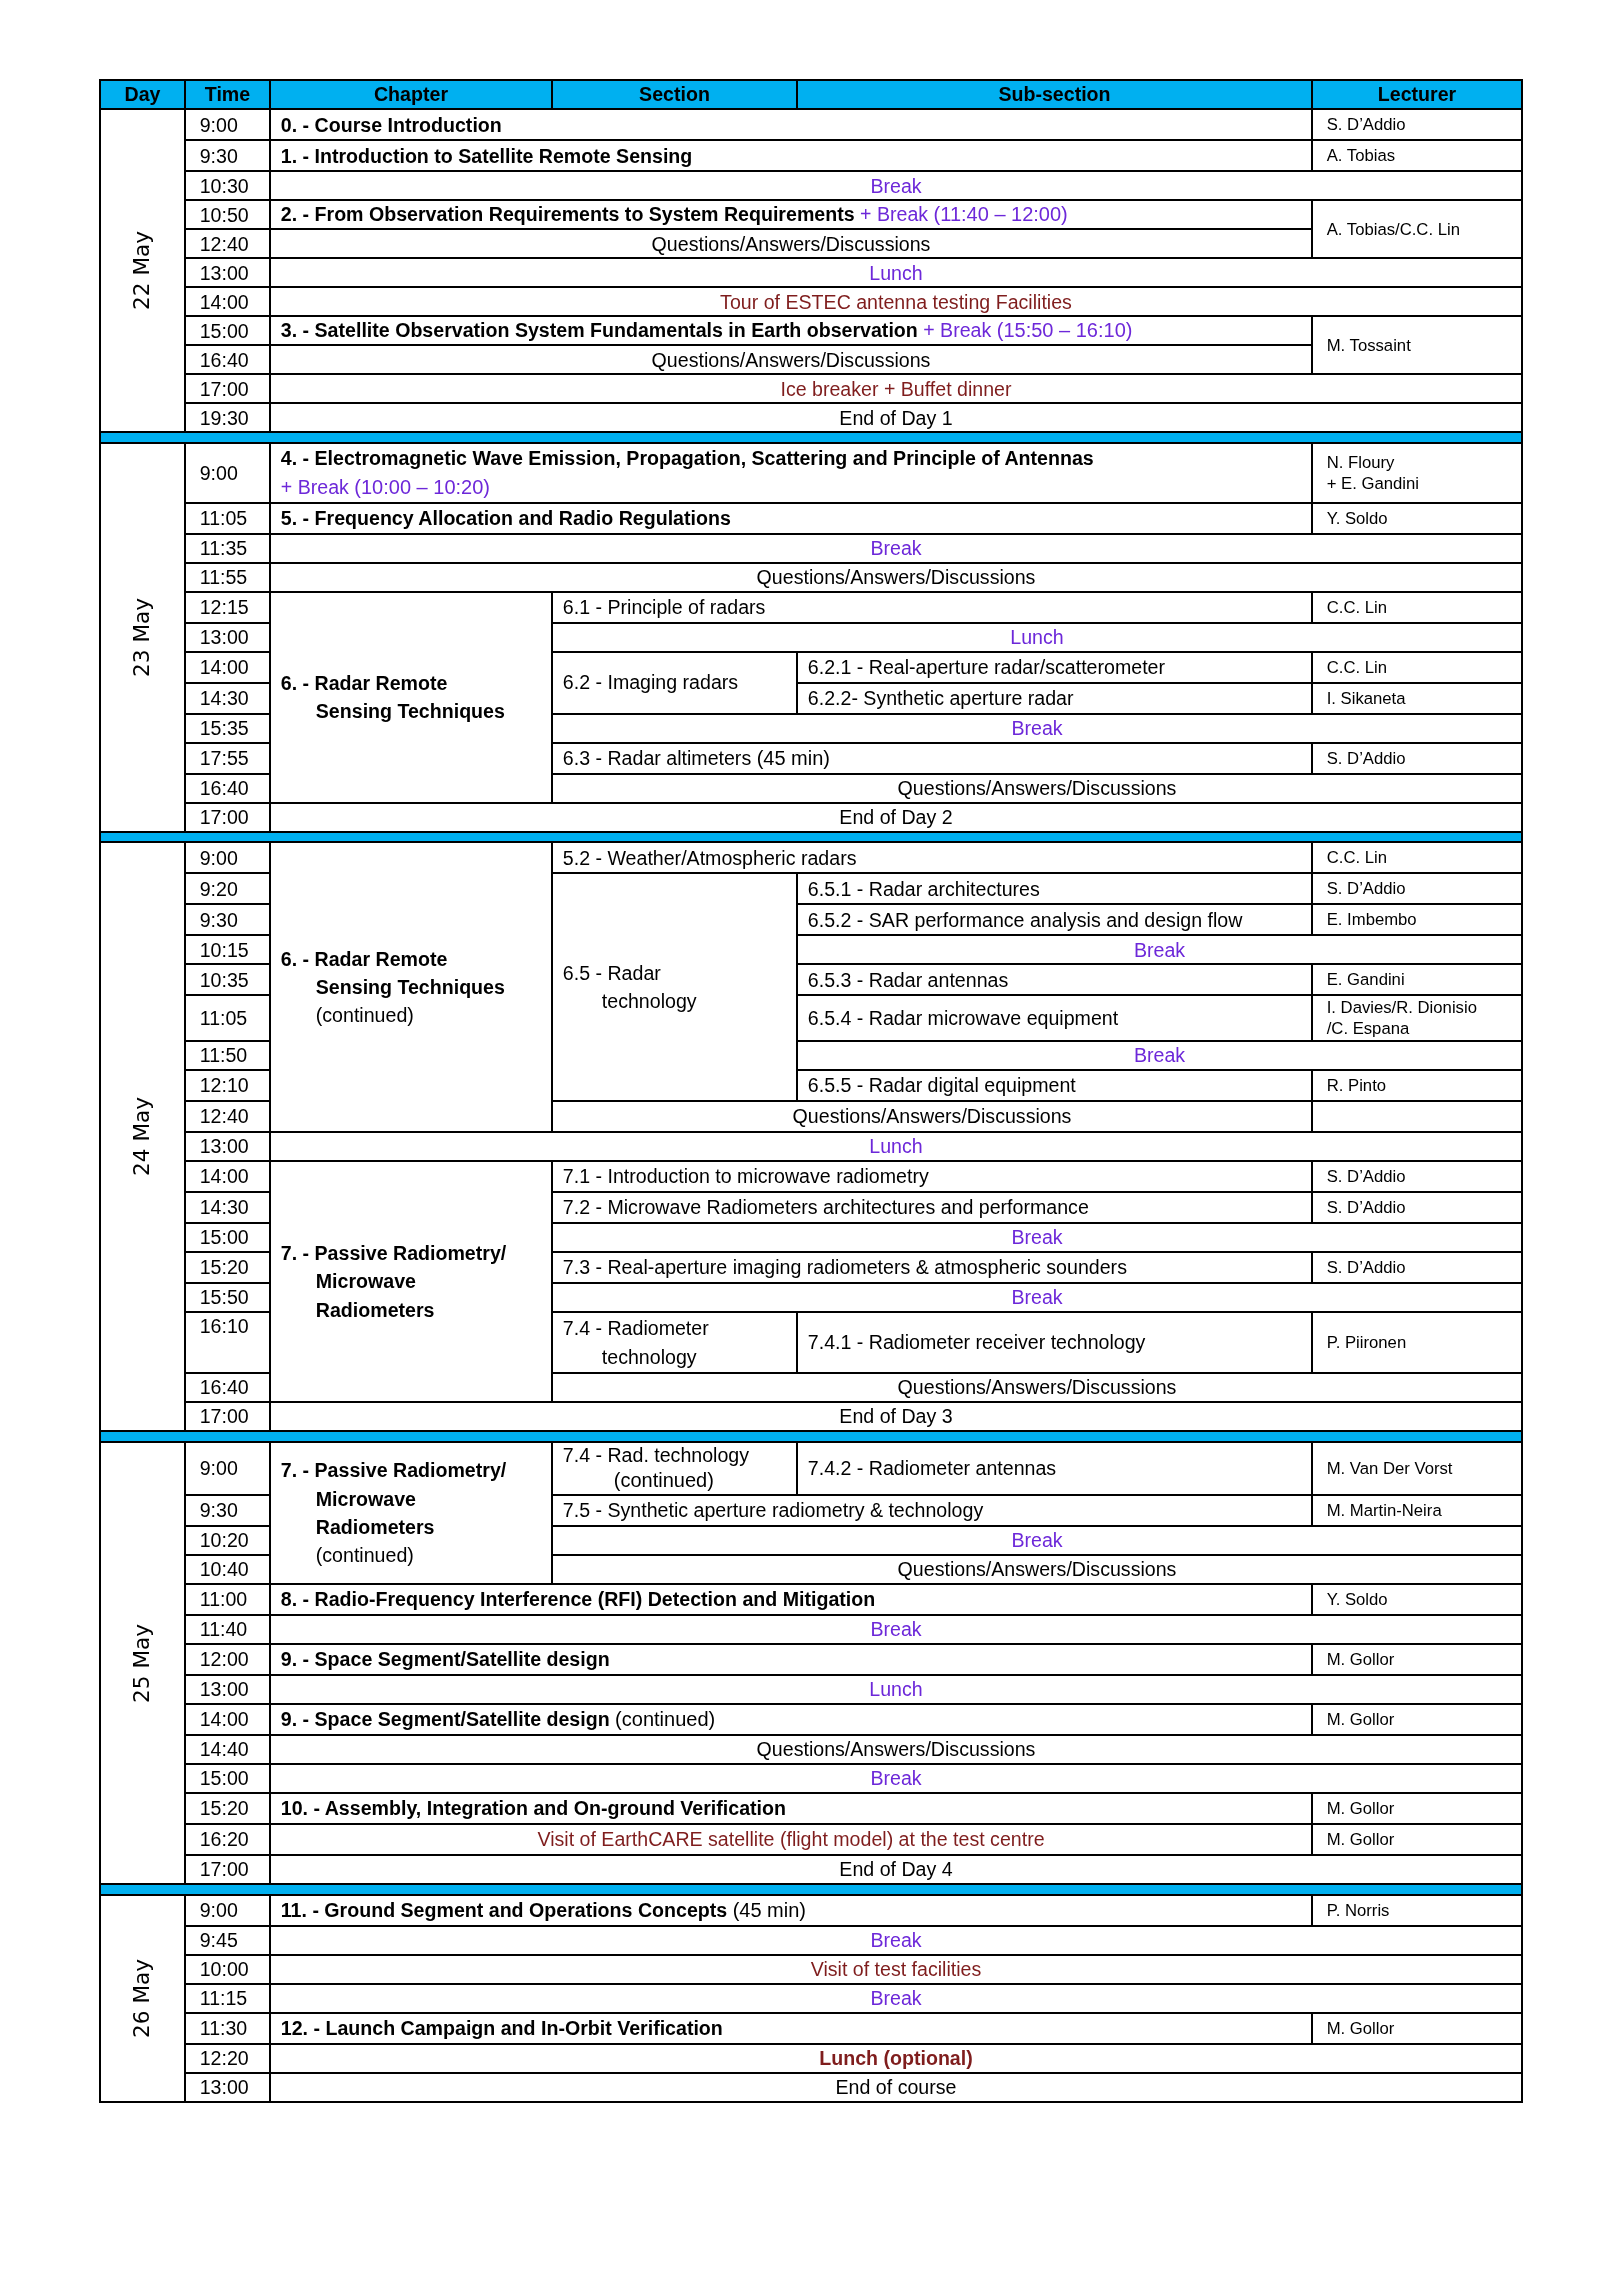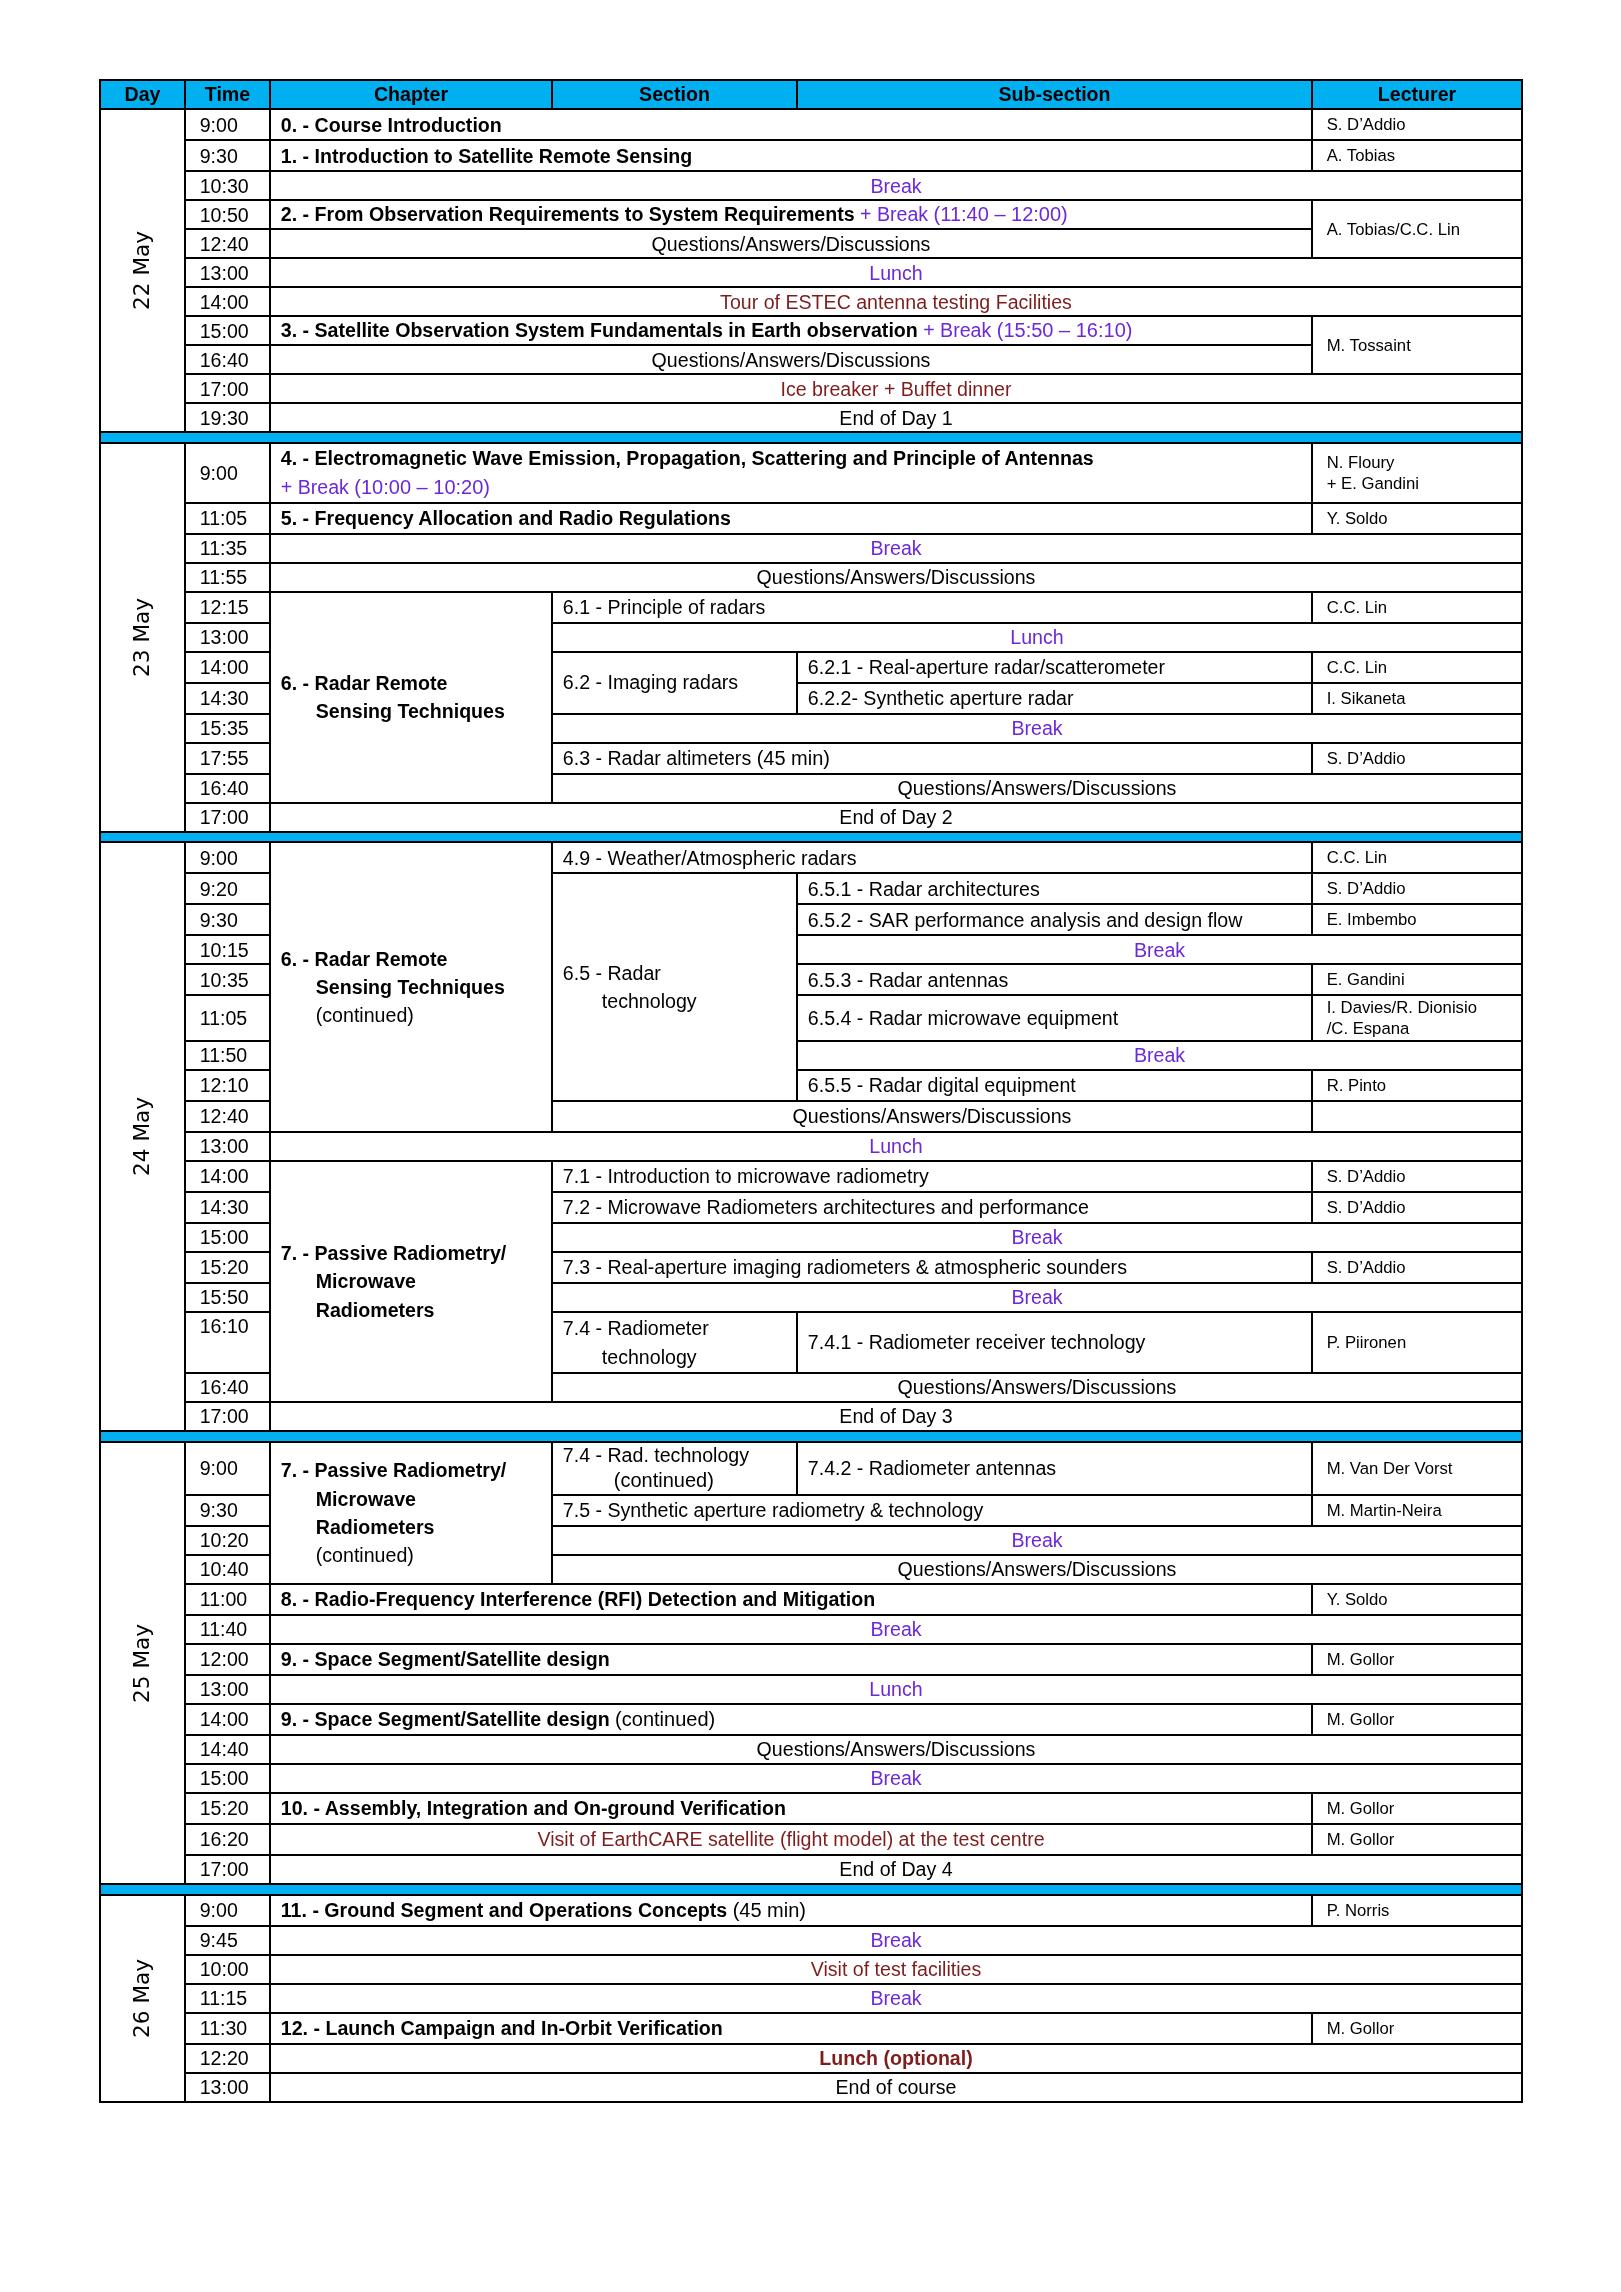--- a/index.html
+++ b/index.html
@@ -170,21 +170,21 @@
       <td colspan="4" class="center">End of Day 2</td>
     </tr>
     <tr class="sep">
         <td colspan="6"></td>
       </tr>
 
     <tr class="r1">
       <td class="day" rowspan="18"><span class="rot">24 May</span></td>
       <td class="time">9:00</td>
       <td class="chap-block" rowspan="9"><span>6. - Radar Remote</span><span class="indent">Sensing Techniques</span><span class="indent" style="font-weight:normal">(continued)</span></td>
-      <td colspan="2">4.9 - Weather/Atmospheric radars</td>
+      <td colspan="2">5.2 - Weather/Atmospheric radars</td>
       <td class="lect">C.C. Lin</td>
     </tr>
     <tr class="r1">
       <td class="time">9:20</td>
       <td rowspan="7" class="sec-block"><span>6.5 - Radar</span><br><span style="padding-left:39px">technology</span></td>
       <td>6.5.1 - Radar architectures</td>
       <td class="lect">S. D’Addio</td>
     </tr>
     <tr class="r1">
       <td class="time">9:30</td>

